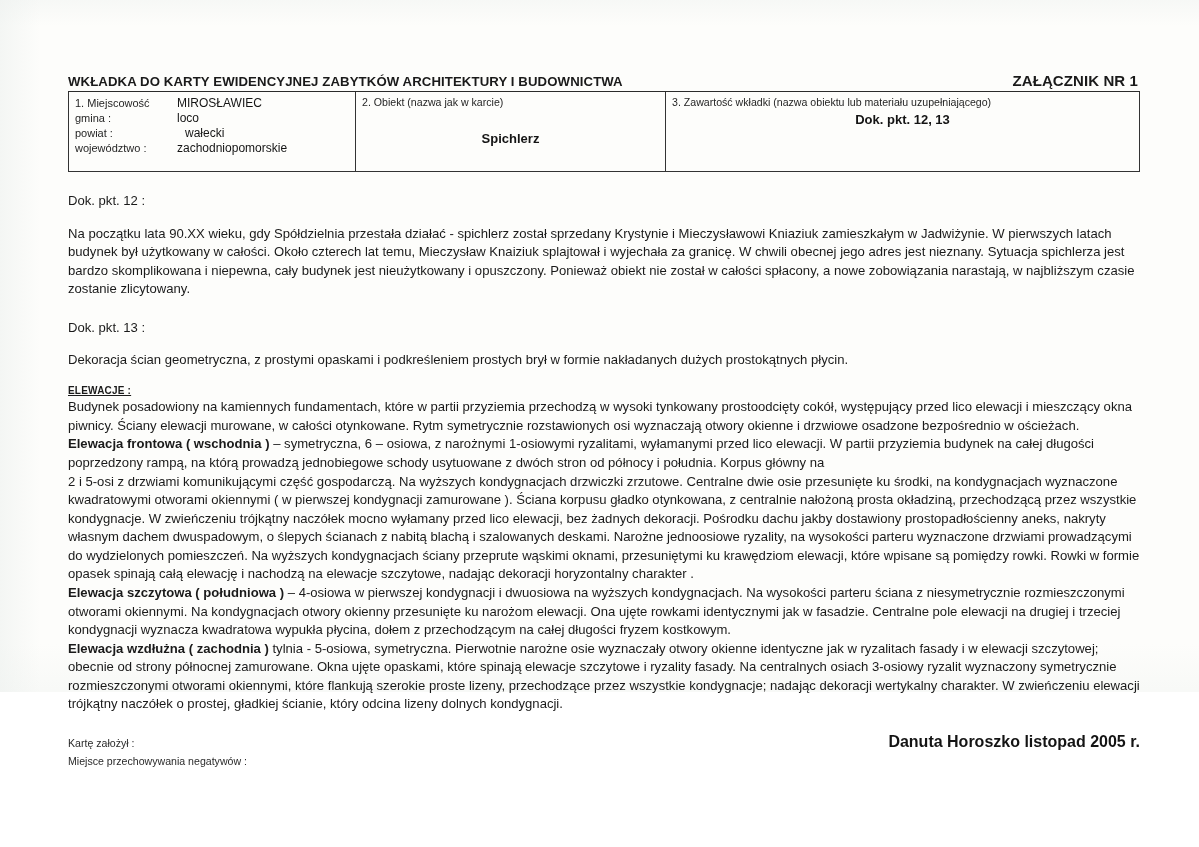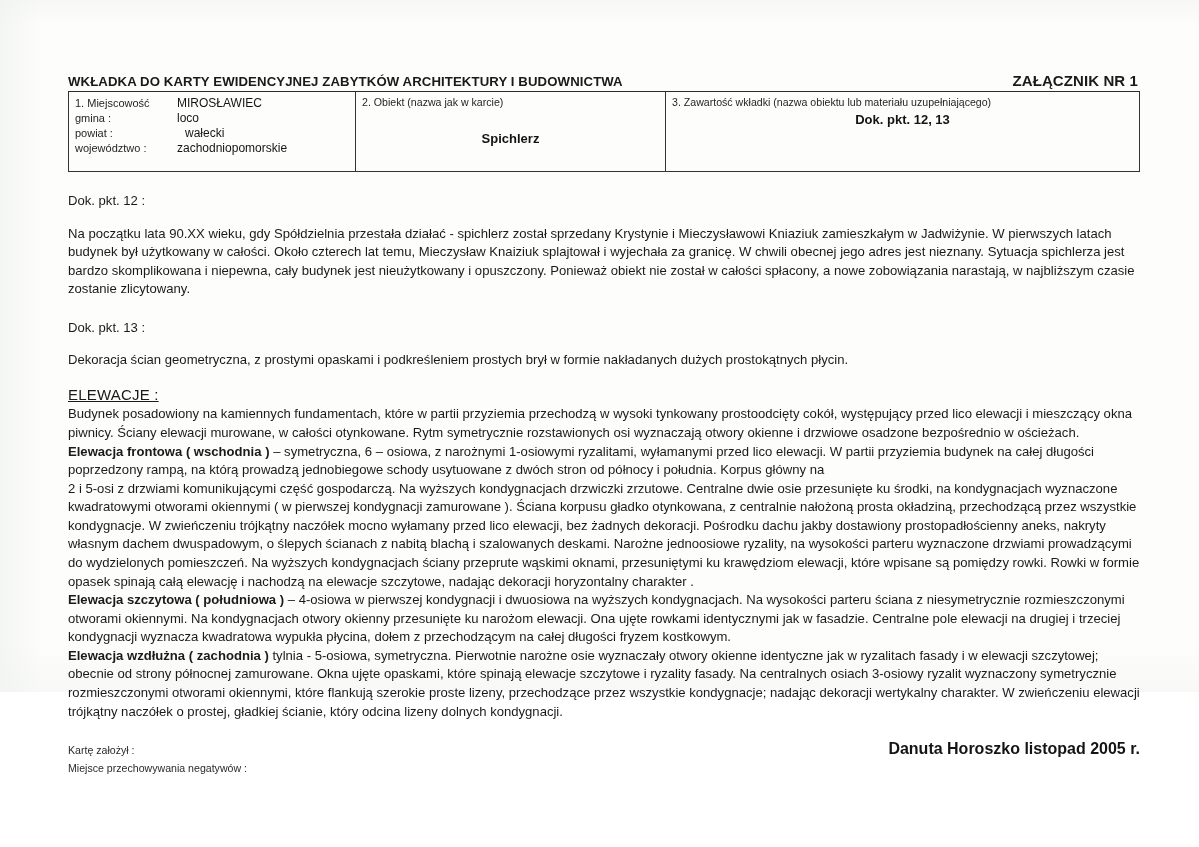--- a/index.html
+++ b/index.html
@@ -108,23 +108,23 @@
     margin-top: 20px;
     font-size: 13.1px;
     line-height: 1.42;
     color: #1a1a1a;
   }
   .para { margin: 0 0 0 0; }
   .spacer-sm { height: 14px; }
   .spacer-md { height: 20px; }
   .section-label { font-size: 13.1px; }
   .heading-underline {
-    font-weight: normal;
+    font-weight: bold;
     text-decoration: underline;
-    font-size: 15px;
+    font-size: 10px;
     letter-spacing: 0.2px;
   }
   .lead-in { font-weight: bold; }
 
   
   .footer {
     margin-top: 16px;
     line-height: 1.5;
   }
   .f-line { display: flex; align-items: baseline; gap: 5px; justify-content: space-between; }

